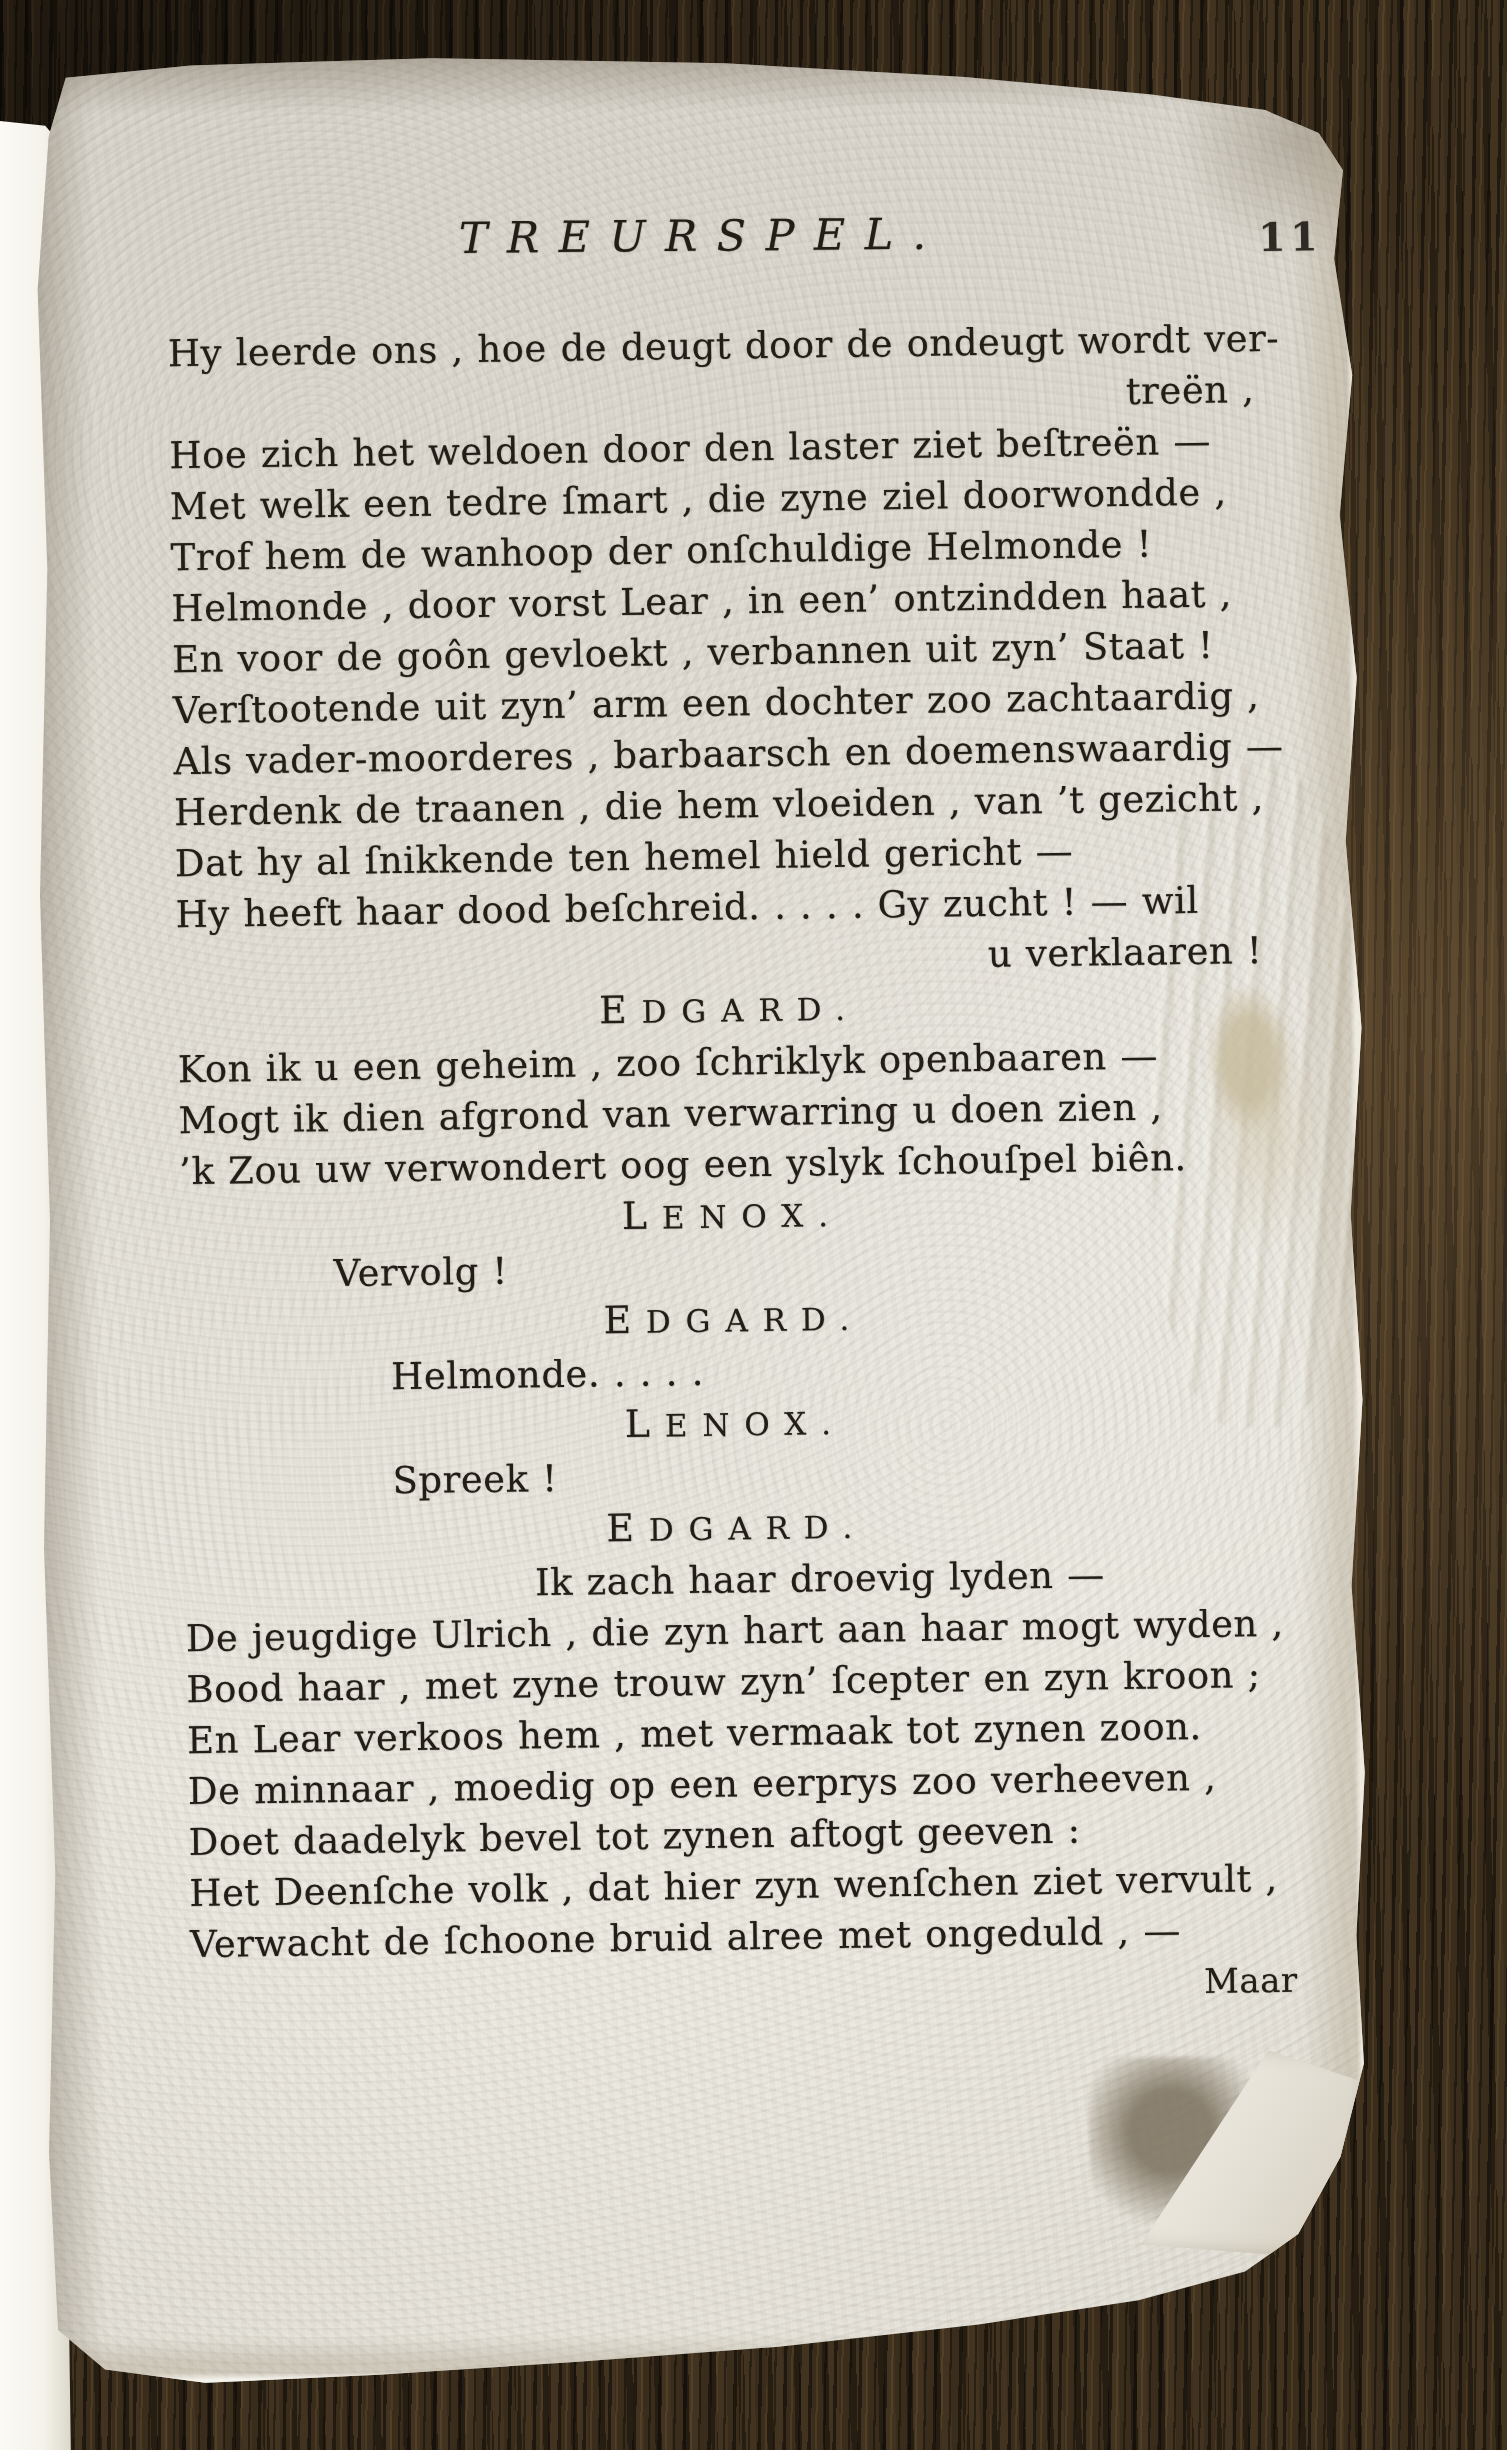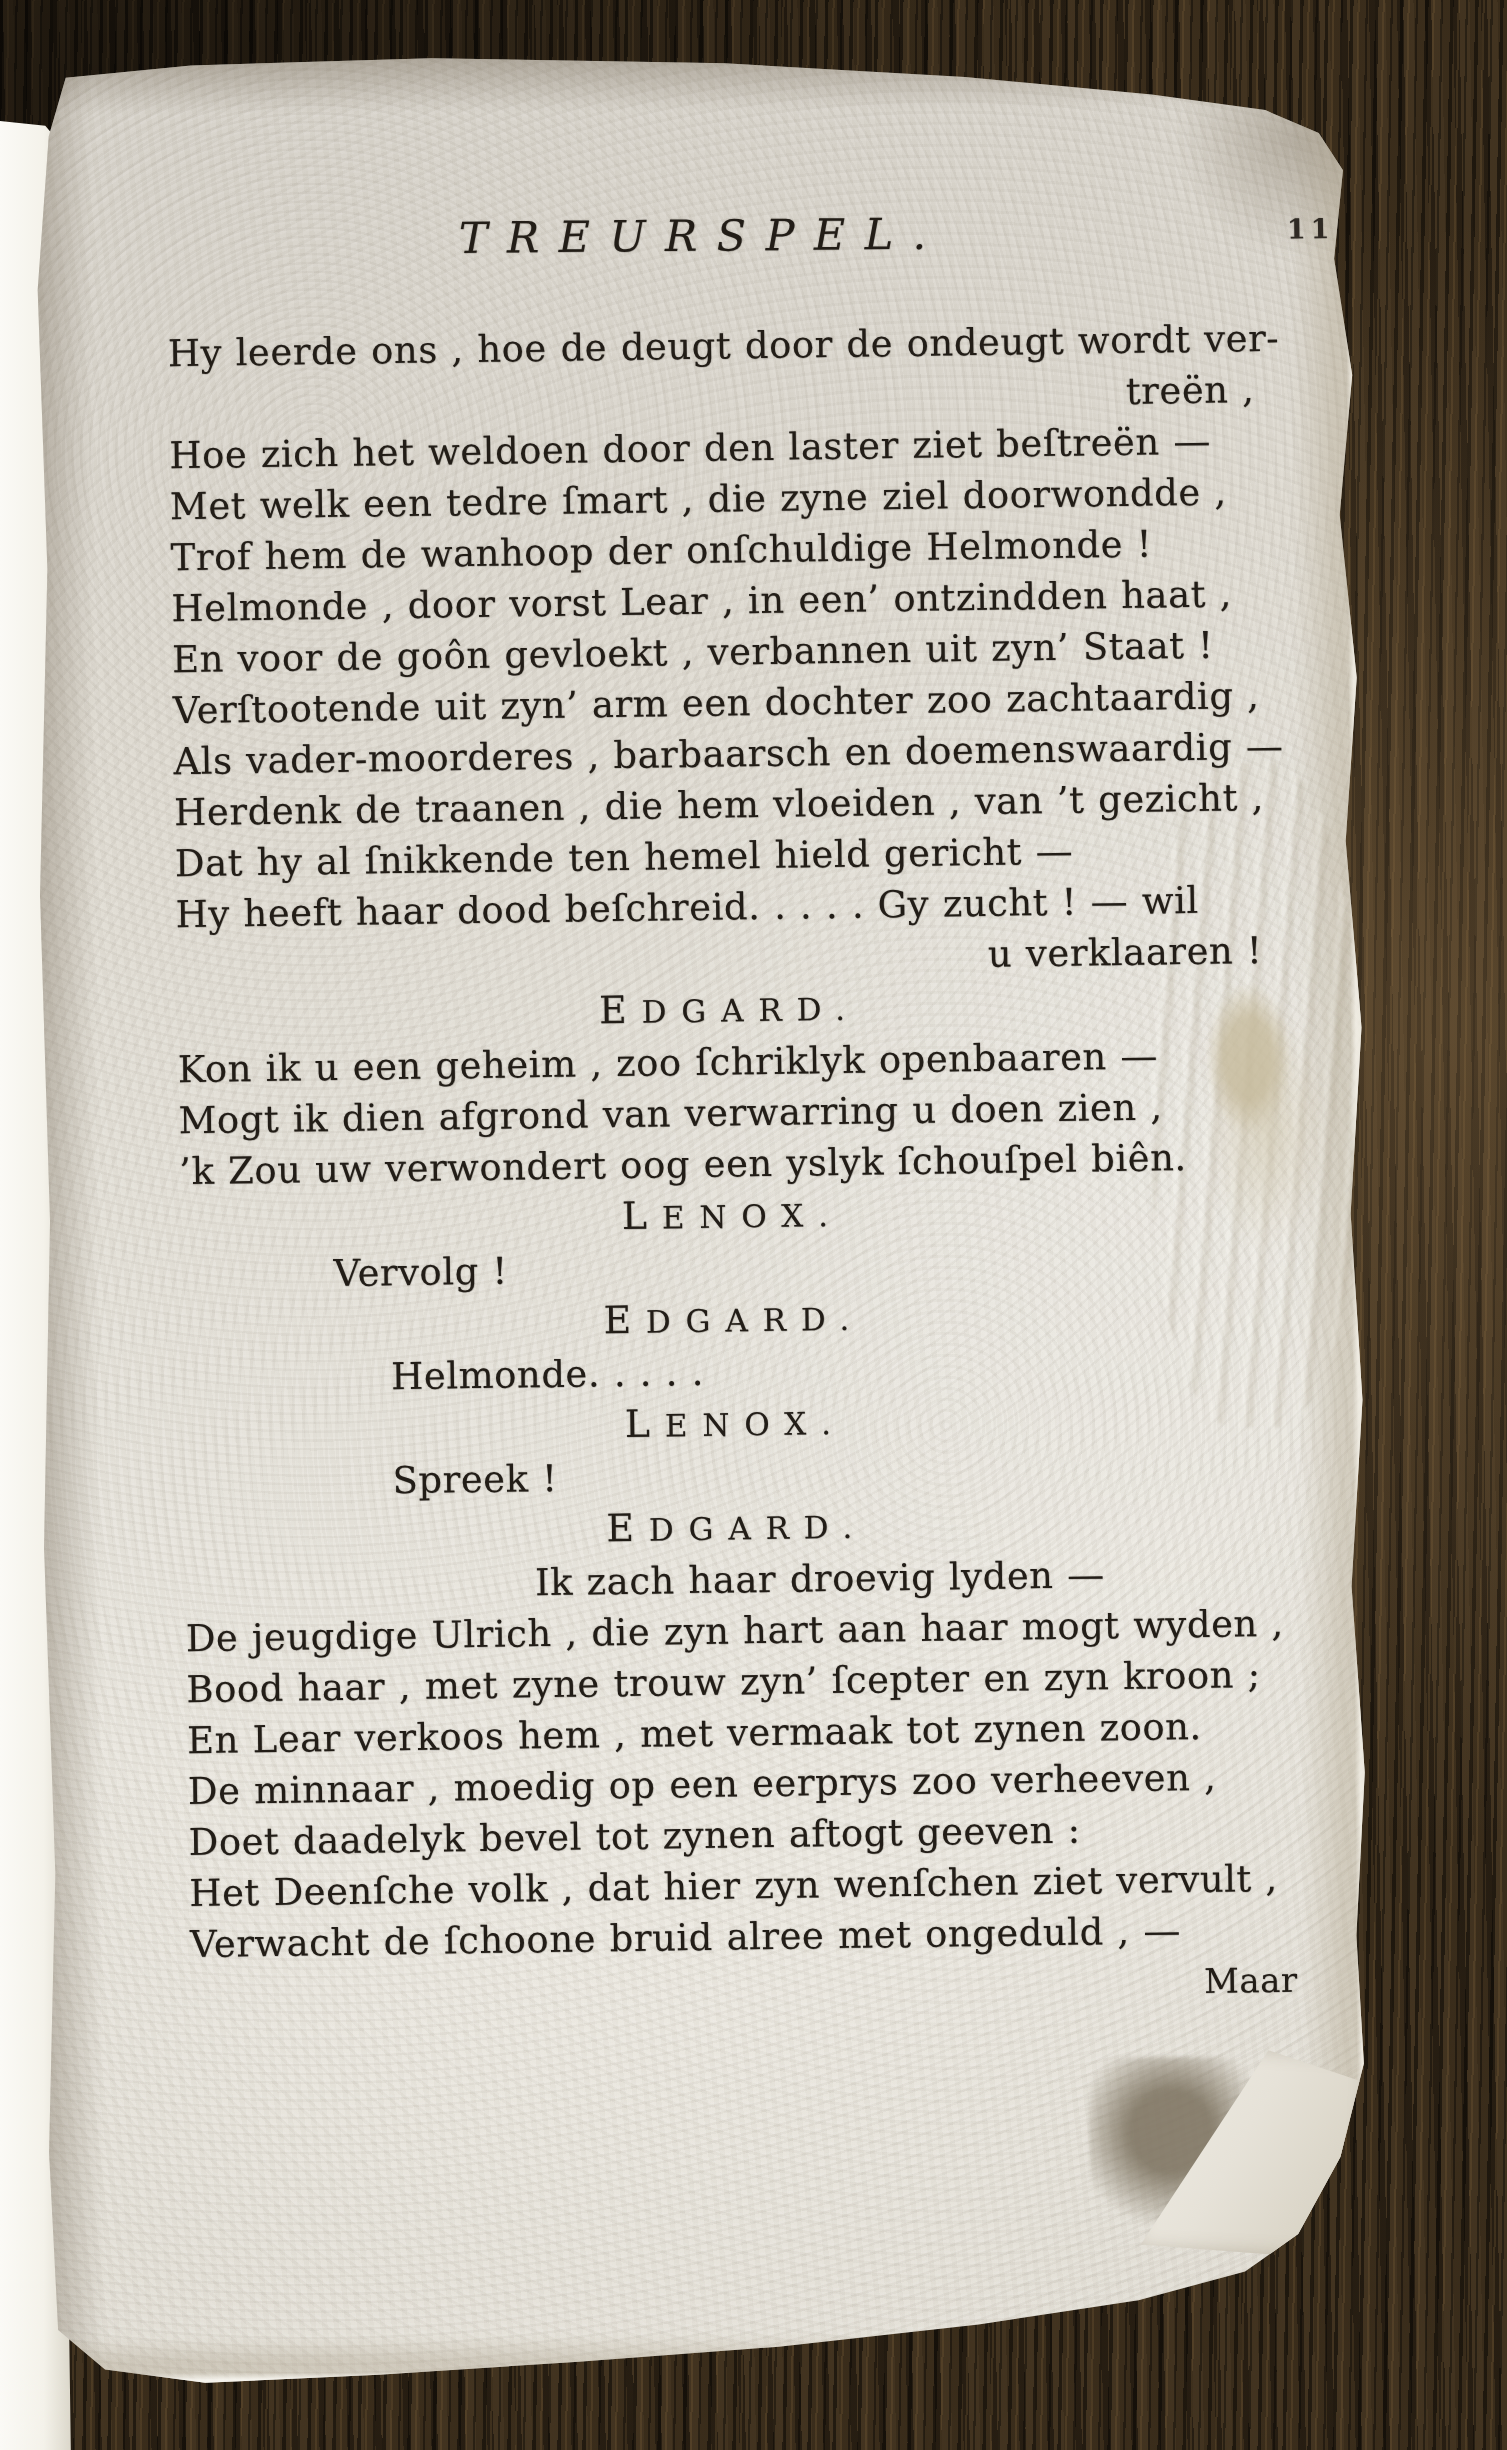--- a/index.html
+++ b/index.html
@@ -113,22 +113,22 @@
     color: #221d17;
     text-shadow: 0 0 1.4px rgba(34,29,23,.35), 0.4px 0.5px 0 rgba(34,29,23,.22);
   }
   .header { position: relative; height: 65px; margin-bottom: 45px; }
   .title {
     position: absolute; left: 50%; top: 0;
     transform: translateX(-50%) translateX(-58px) rotate(.3deg);
     font-style: italic; font-size: 43px; letter-spacing: .45em; white-space: nowrap;
   }
   .pageno {
-    position: absolute; right: 19px; top: 11px;
-    font-size: 27px; letter-spacing: 4.8px; font-weight: bold; opacity: .92;
+    position: absolute; right: 31px; top: 11px;
+    font-size: 39px; letter-spacing: 4.8px; font-weight: bold; opacity: .92;
   }
   .lines { width: 100%; }
   .line {
     font-size: 37px; line-height: 51px; letter-spacing: 0.5px; word-spacing: 1.4px;
     white-space: pre; 
   }
   .verse-cont-right { text-align: right; padding-right: 101px; }
   .speaker {
     text-align: center; font-size: 31px; letter-spacing: .48em;
     transform: translateX(-41px);

